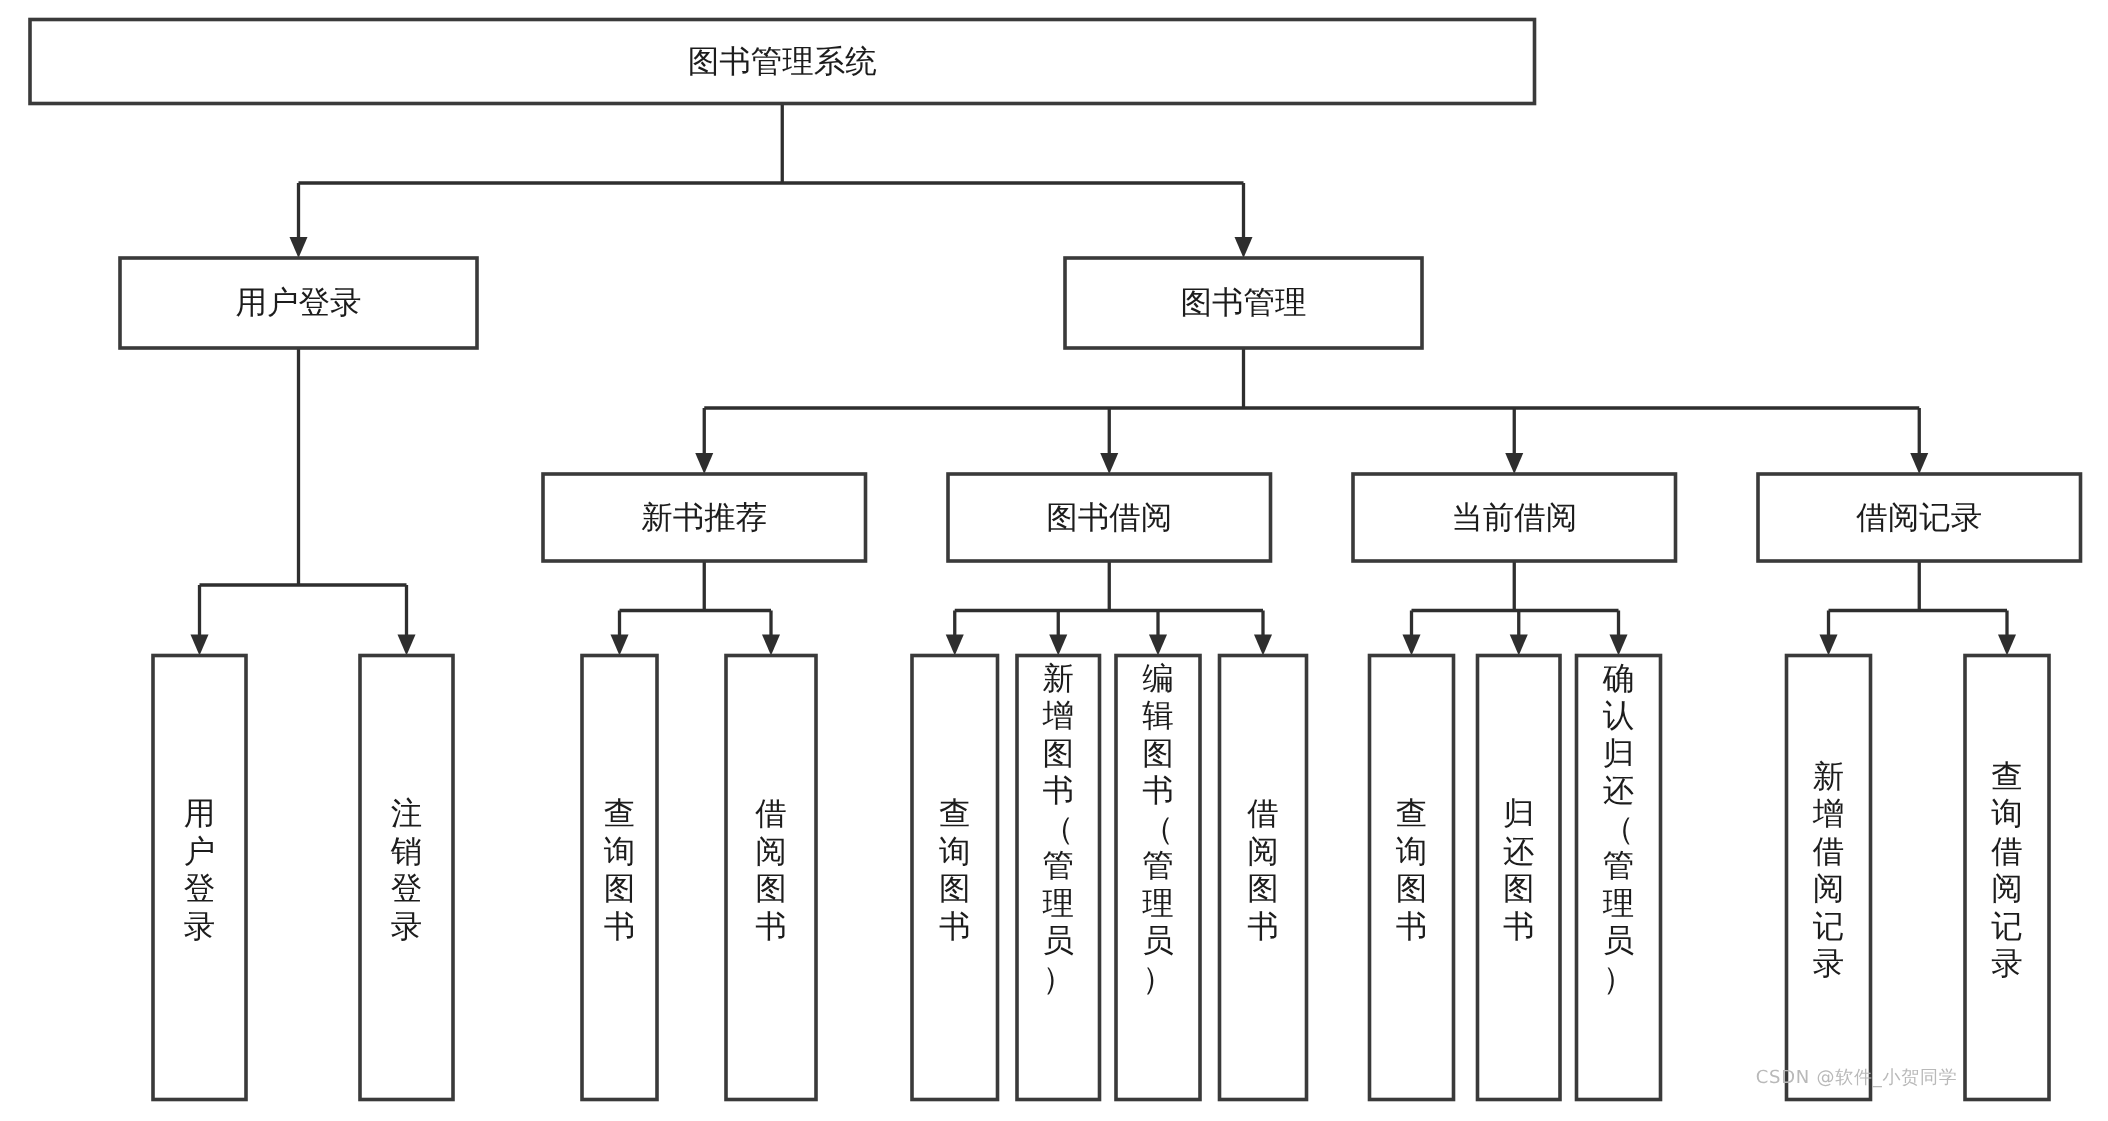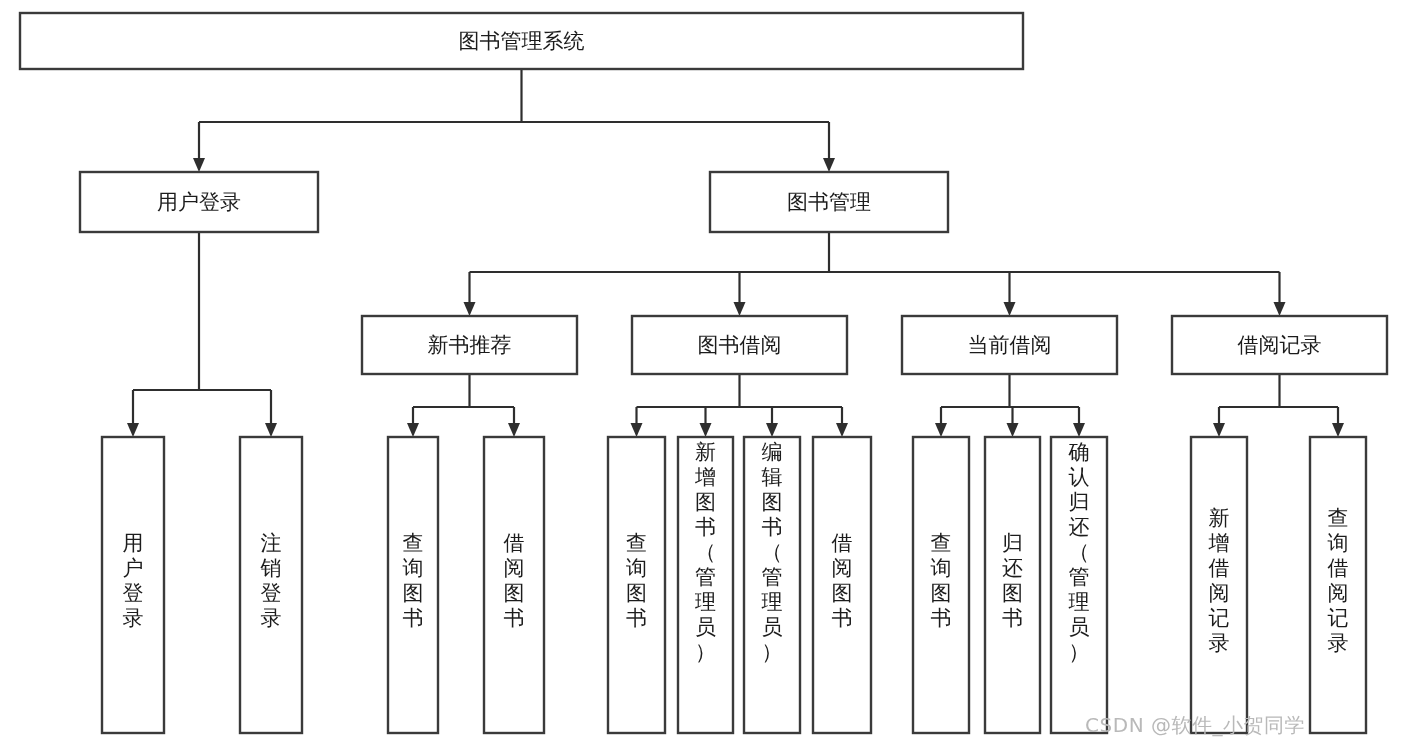--- a/index.html
+++ b/index.html
@@ -50,23 +50,23 @@
     fill: none;
     stroke-linecap: butt;
   }
   .arrow-head {
     fill: #2e2e2e;
     stroke: none;
   }
   .watermark-text {
     position: absolute;
     right: 10px;
-    bottom: 8px;
-    font-family: "DejaVu Sans", "Liberation Sans", sans-serif;
-    font-size: 20px;
+    bottom: 20px;
+    font-family: "DejaVu Sans", "Liberation Sans", sans-serif;
+    font-size: 12px;
     color: #b9b9b9;
     letter-spacing: 0.5px;
     white-space: nowrap;
     pointer-events: none;
   }
 </style>
 </head>
 <body>
 
 <div id="diagram-root">

